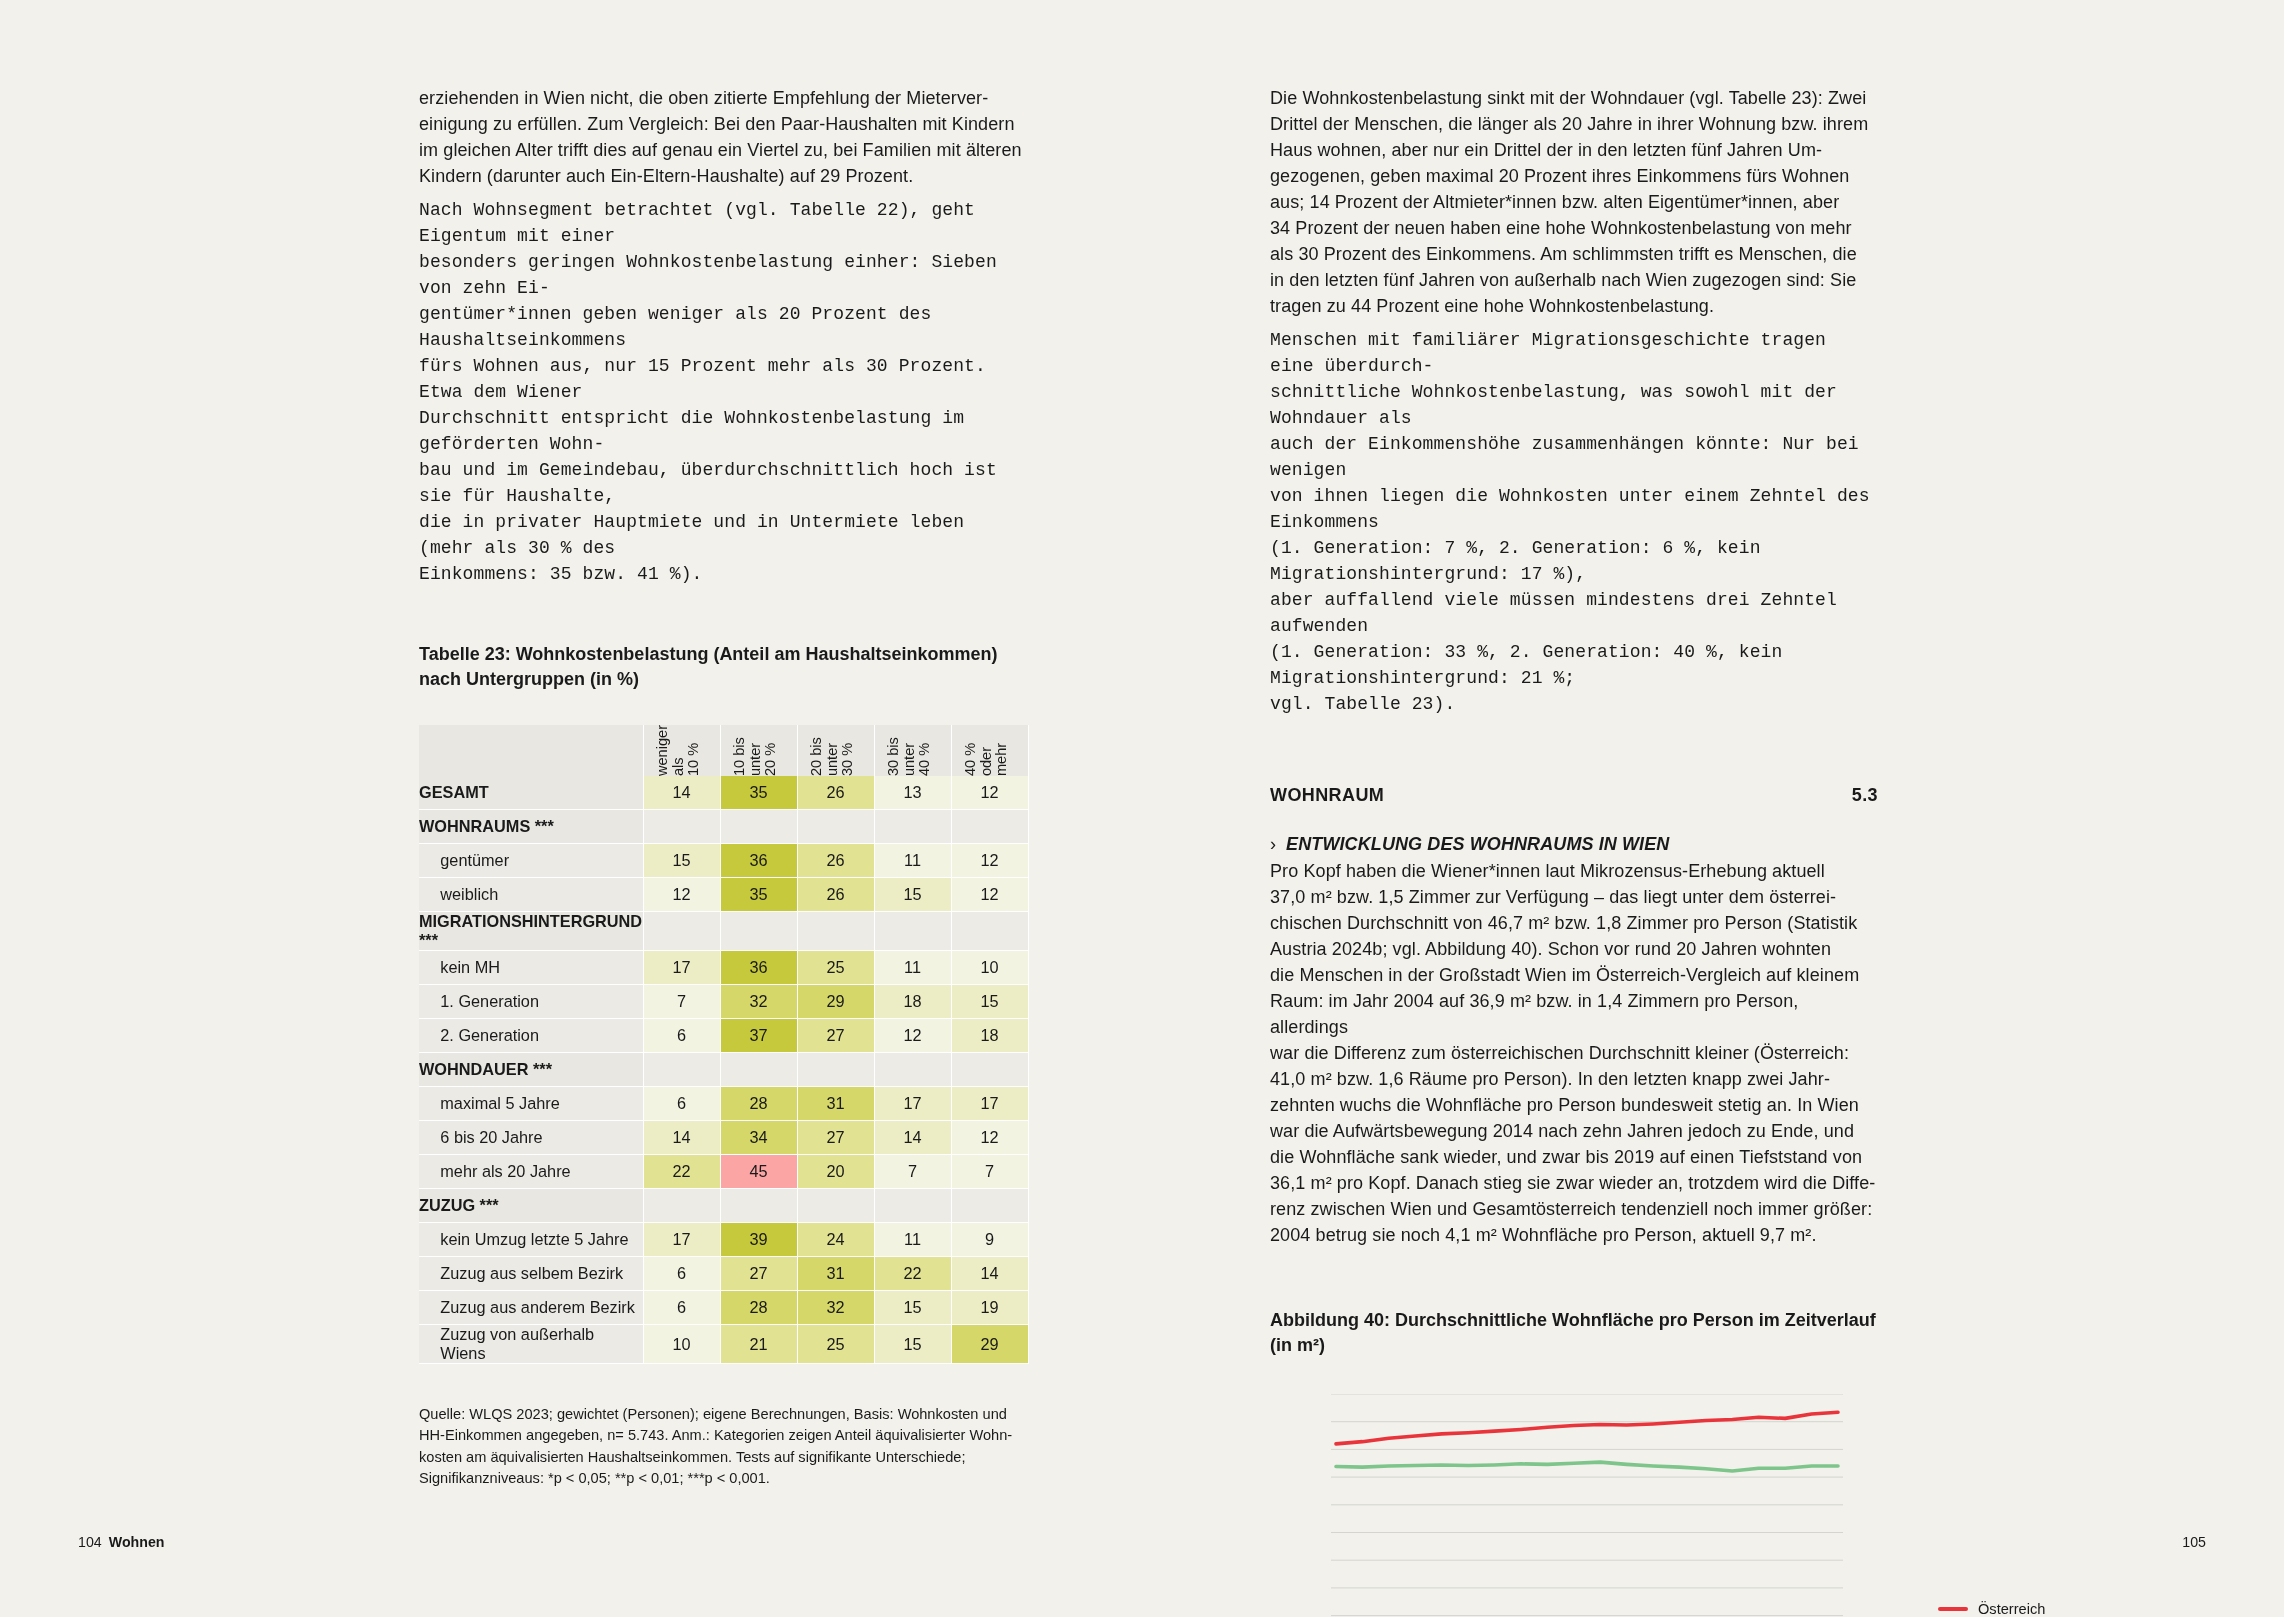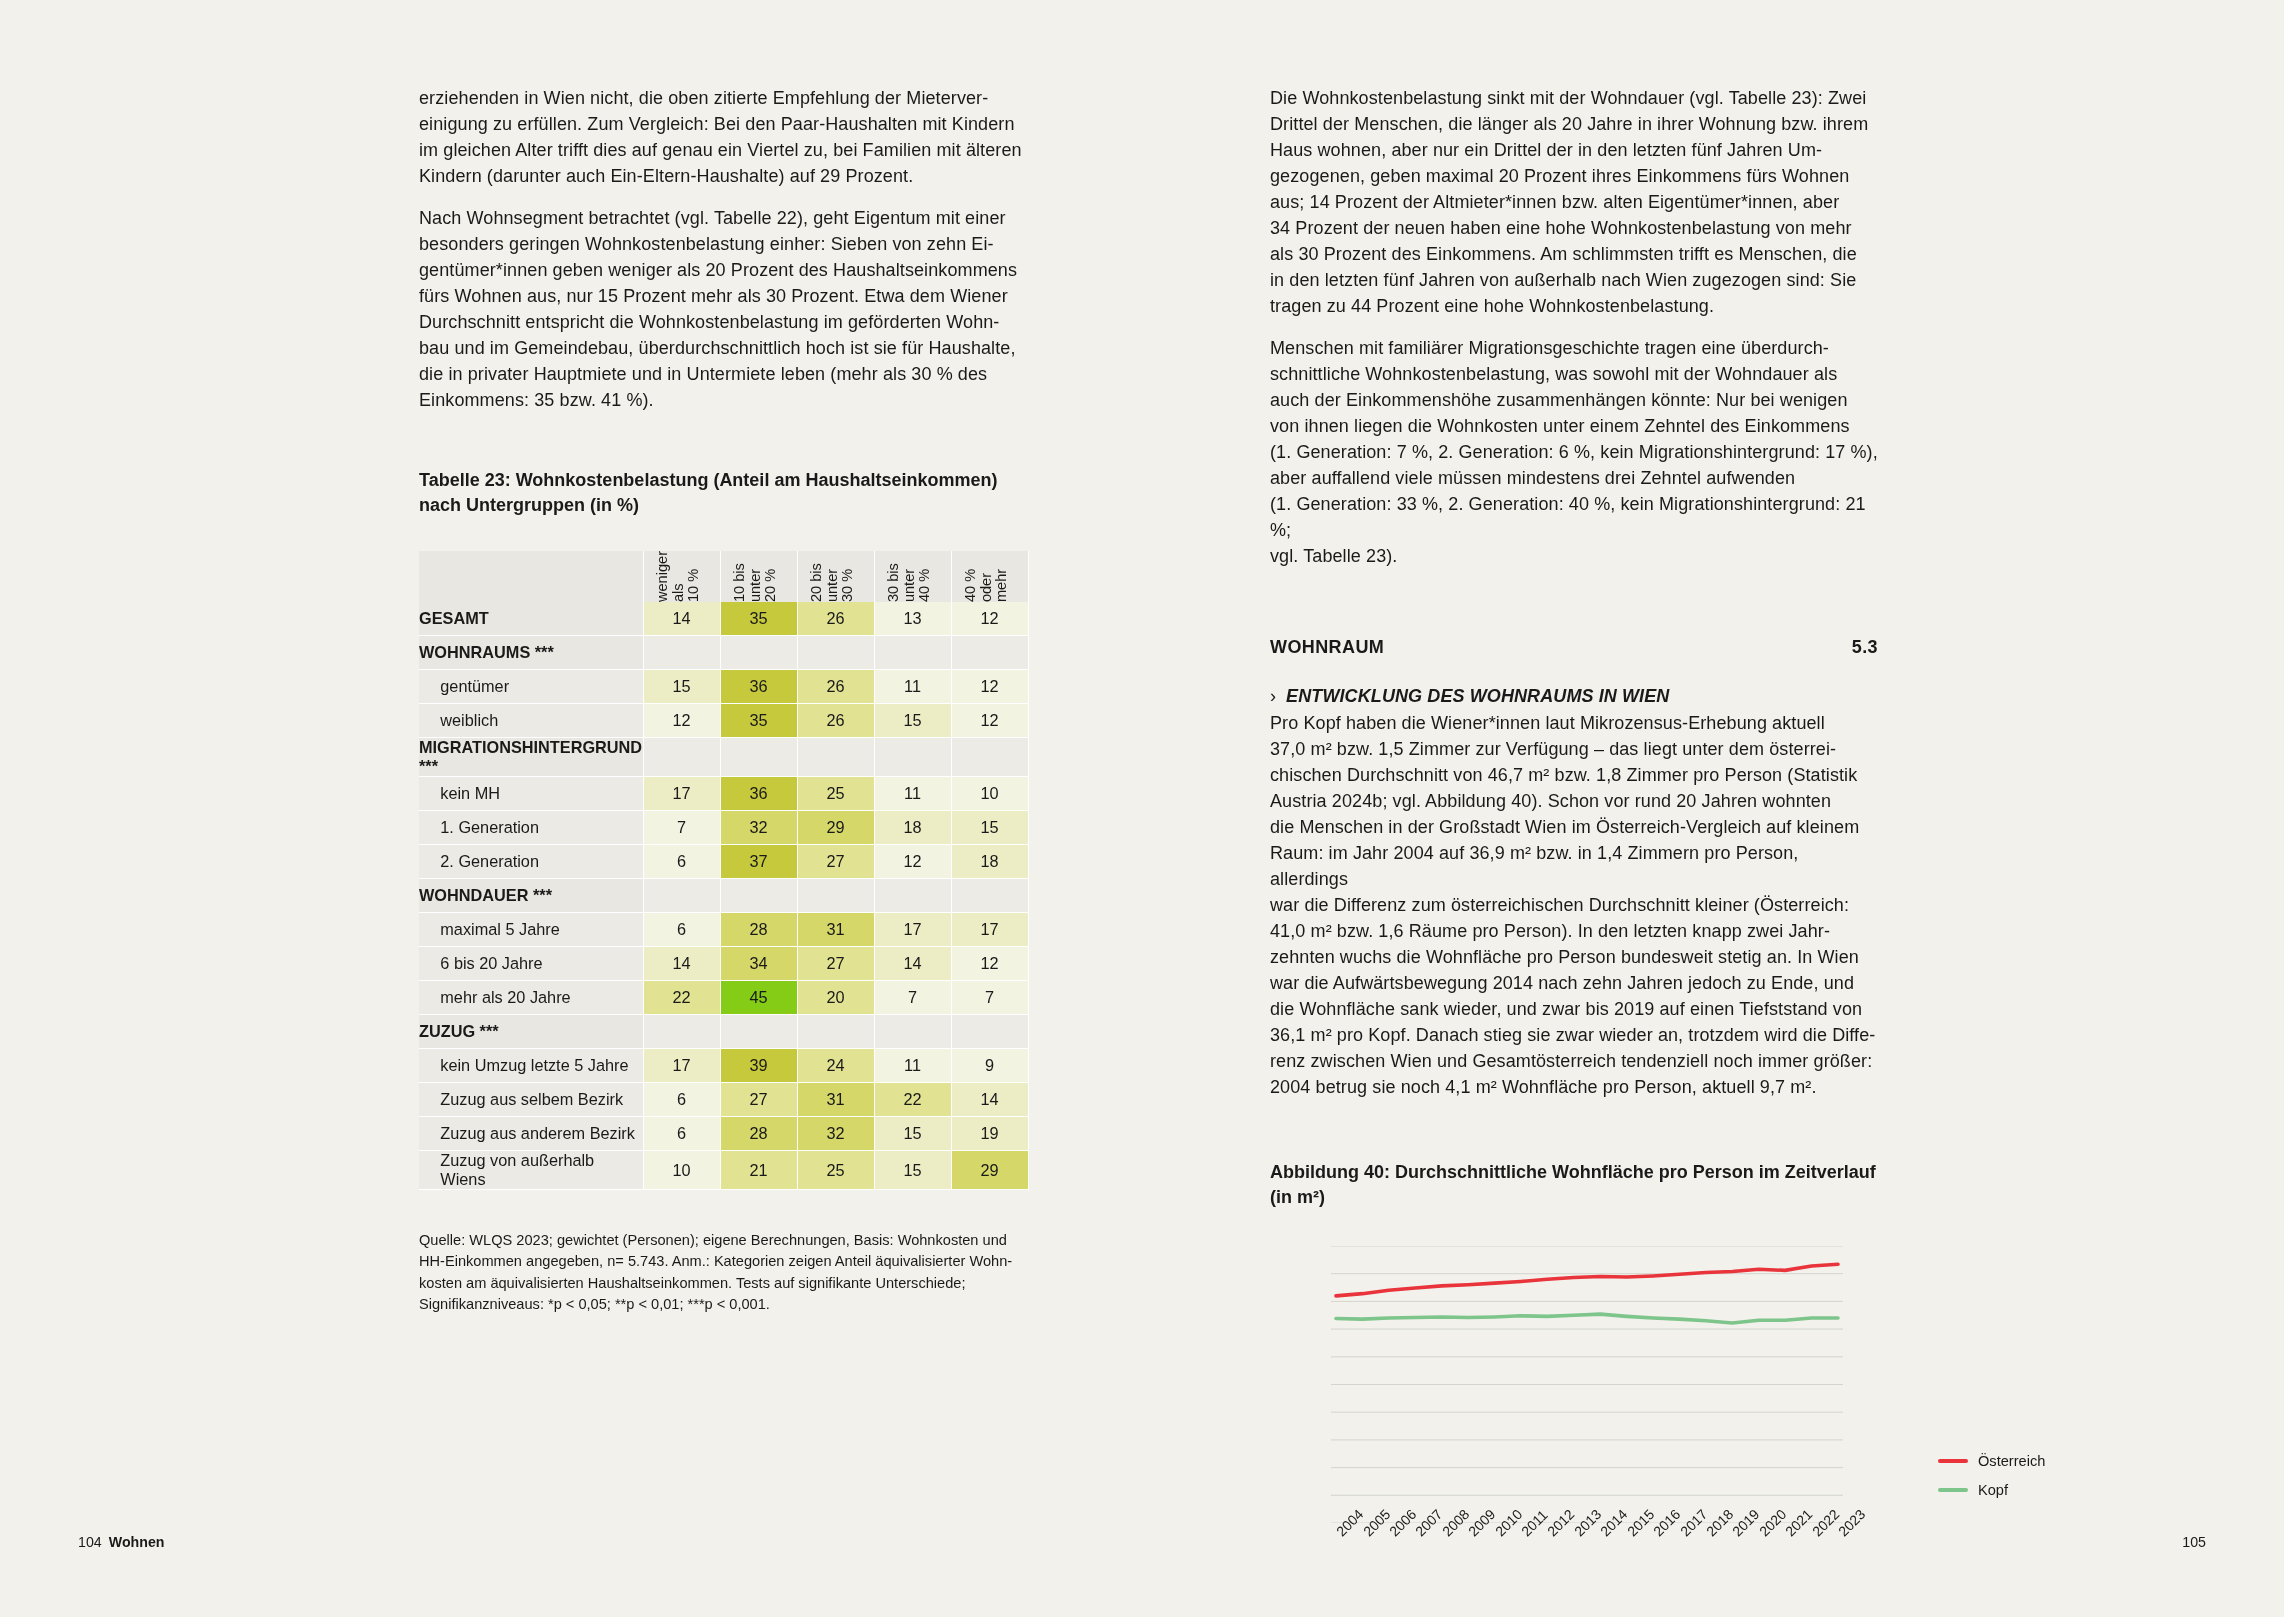--- a/index.html
+++ b/index.html
@@ -31,21 +31,21 @@
 
   .col { width: 608px; }
 
   p.body {
     font-size: 18px;
     line-height: 26px;
     margin: 0 0 0 0;
     text-align: left;
     letter-spacing: 0.1px;
   }
-  p.body + p.body { margin-top: 16px; }
+  p.body + p.body { margin-top: 8px; font-family: Liberation Mono, monospace; }
 
   .tbl-title {
     font-size: 18px;
     line-height: 25px;
     font-weight: bold;
     margin-top: 55px;
     margin-bottom: 0;
   }
 
   table.data {
@@ -331,21 +331,21 @@
               <td class="label sub">6 bis 20 Jahre</td>
               <td class="val" style="background: rgb(236, 237, 196);">14</td>
               <td class="val" style="background: rgb(213, 215, 104);">34</td>
               <td class="val" style="background: rgb(226, 227, 146);">27</td>
               <td class="val" style="background: rgb(236, 237, 196);">14</td>
               <td class="val" style="background: rgb(243, 243, 226);">12</td>
             </tr>
             <tr>
               <td class="label sub">mehr als 20 Jahre</td>
               <td class="val" style="background: rgb(226, 227, 146);">22</td>
-              <td class="val" style="background: #84cc16;">45</td>
+              <td class="val" style="background: #fca5a5;">45</td>
               <td class="val" style="background: rgb(226, 227, 146);">20</td>
               <td class="val" style="background: rgb(243, 243, 226);">7</td>
               <td class="val" style="background: rgb(243, 243, 226);">7</td>
             </tr>
             <tr>
               <td class="label group">ZUZUG ***</td>
               <td class="val empty"></td>
               <td class="val empty"></td>
               <td class="val empty"></td>
               <td class="val empty"></td>

